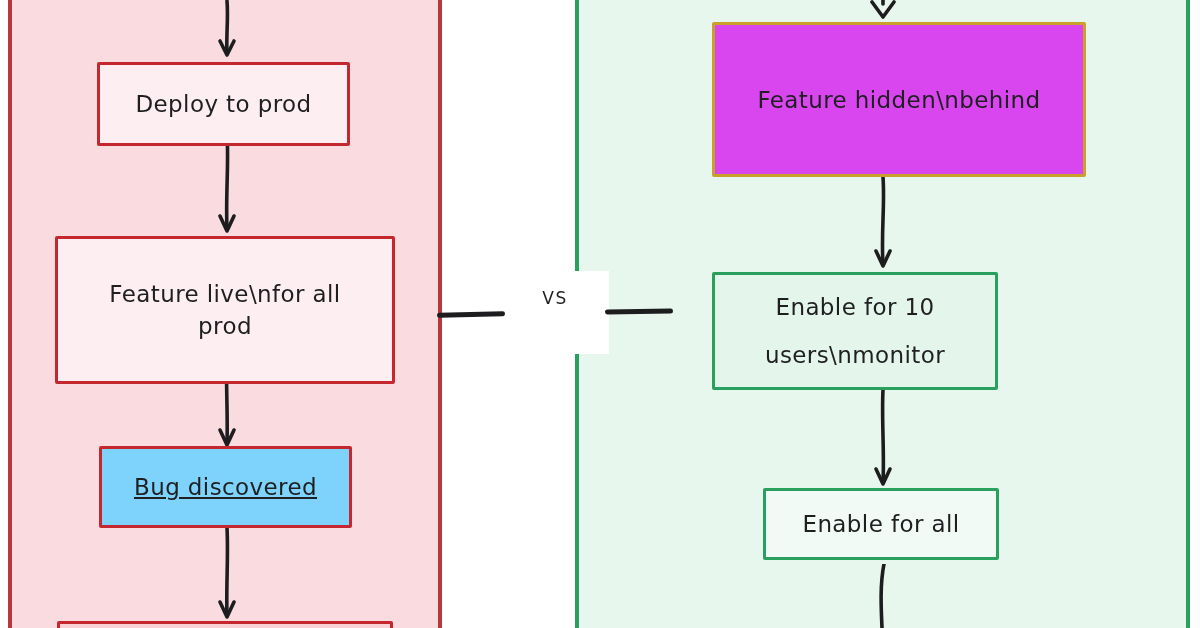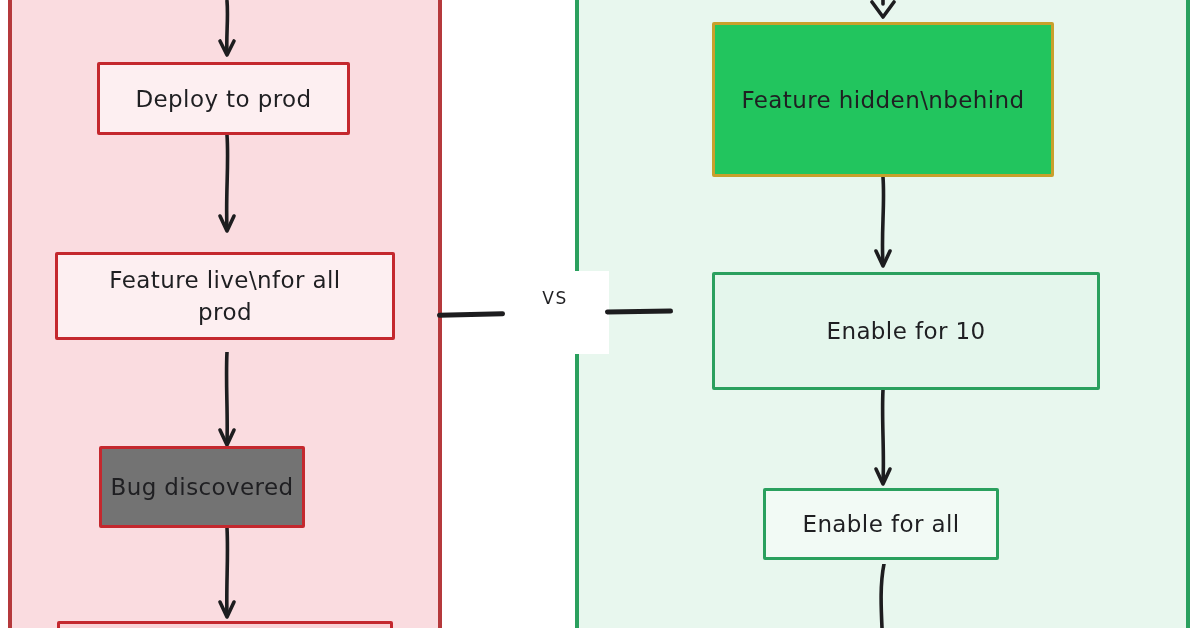--- a/index.html
+++ b/index.html
@@ -61,26 +61,26 @@
     position: absolute;
     left: 525px; top: 288px;
     width: 60px;
     text-align: center;
     font-size: 17px;
     font-weight: 400;
     letter-spacing: 1.5px;
     z-index: 4;
   }
   
-  .n-deploy { left: 97px;  top: 62px;  width: 253px; height: 73px;  background: #fdeff1; border-color: #c4282e; }
-  .n-live   { left: 55px;  top: 236px; width: 340px; height: 88px; background: #fdeff1; border-color: #c4282e; margin-top: 16px; }
-  .n-bug    { left: 99px;  top: 446px; width: 206px; height: 82px;  background: #737373; border-color: #c4282e; }
+  .n-deploy { left: 97px;  top: 62px;  width: 253px; height: 84px;  background: #fdeff1; border-color: #c4282e; }
+  .n-live   { left: 55px;  top: 236px; width: 340px; height: 148px; background: #fdeff1; border-color: #c4282e; }
+  .n-bug    { left: 99px;  top: 446px; width: 253px; height: 82px;  background: #7dd3fc; border-color: #c4282e; text-decoration: underline; }
   .n-cut    { left: 57px;  top: 621px; width: 336px; height: 30px;  background: #f9d2d6; border-color: #c4282e; }
-  .n-hidden { left: 712px; top: 22px;  width: 342px; height: 155px; background: #22c55e; border-color: #c9a02c; }
-  .n-ten    { left: 712px; top: 272px; width: 388px; height: 118px; background: #e4f6ec; border-color: #2aa05e; gap: 16px; }
+  .n-hidden { left: 712px; top: 22px;  width: 374px; height: 155px; background: #d946ef; border-color: #c9a02c; }
+  .n-ten    { left: 712px; top: 272px; width: 286px; height: 118px; background: #e4f6ec; border-color: #2aa05e; gap: 16px; }
   .n-all    { left: 763px; top: 488px; width: 236px; height: 72px;  background: #f2faf5; border-color: #2aa05e; }
 </style>
 </head>
 <body>
 
 <div class="canvas">
 
   <div class="panel left"></div>
   <div class="panel right"></div>
 
@@ -131,20 +131,21 @@
   </div>
   <div class="node n-cut">
     <span class="line"></span>
   </div>
 
   <div class="node n-hidden">
     <span class="line">Feature hidden\nbehind</span>
   </div>
   <div class="node n-ten">
     <span class="line">Enable for 10</span>
+    <span class="line">users\nmonitor</span>
   </div>
   <div class="node n-all">
     <span class="line">Enable for all</span>
     <span class="line"></span>
   </div>
 
   <div class="vs-patch"></div>
   <div class="vs-dash left"></div>
   <div class="vs-dash right"></div>
   <div class="vs-label">VS</div>

